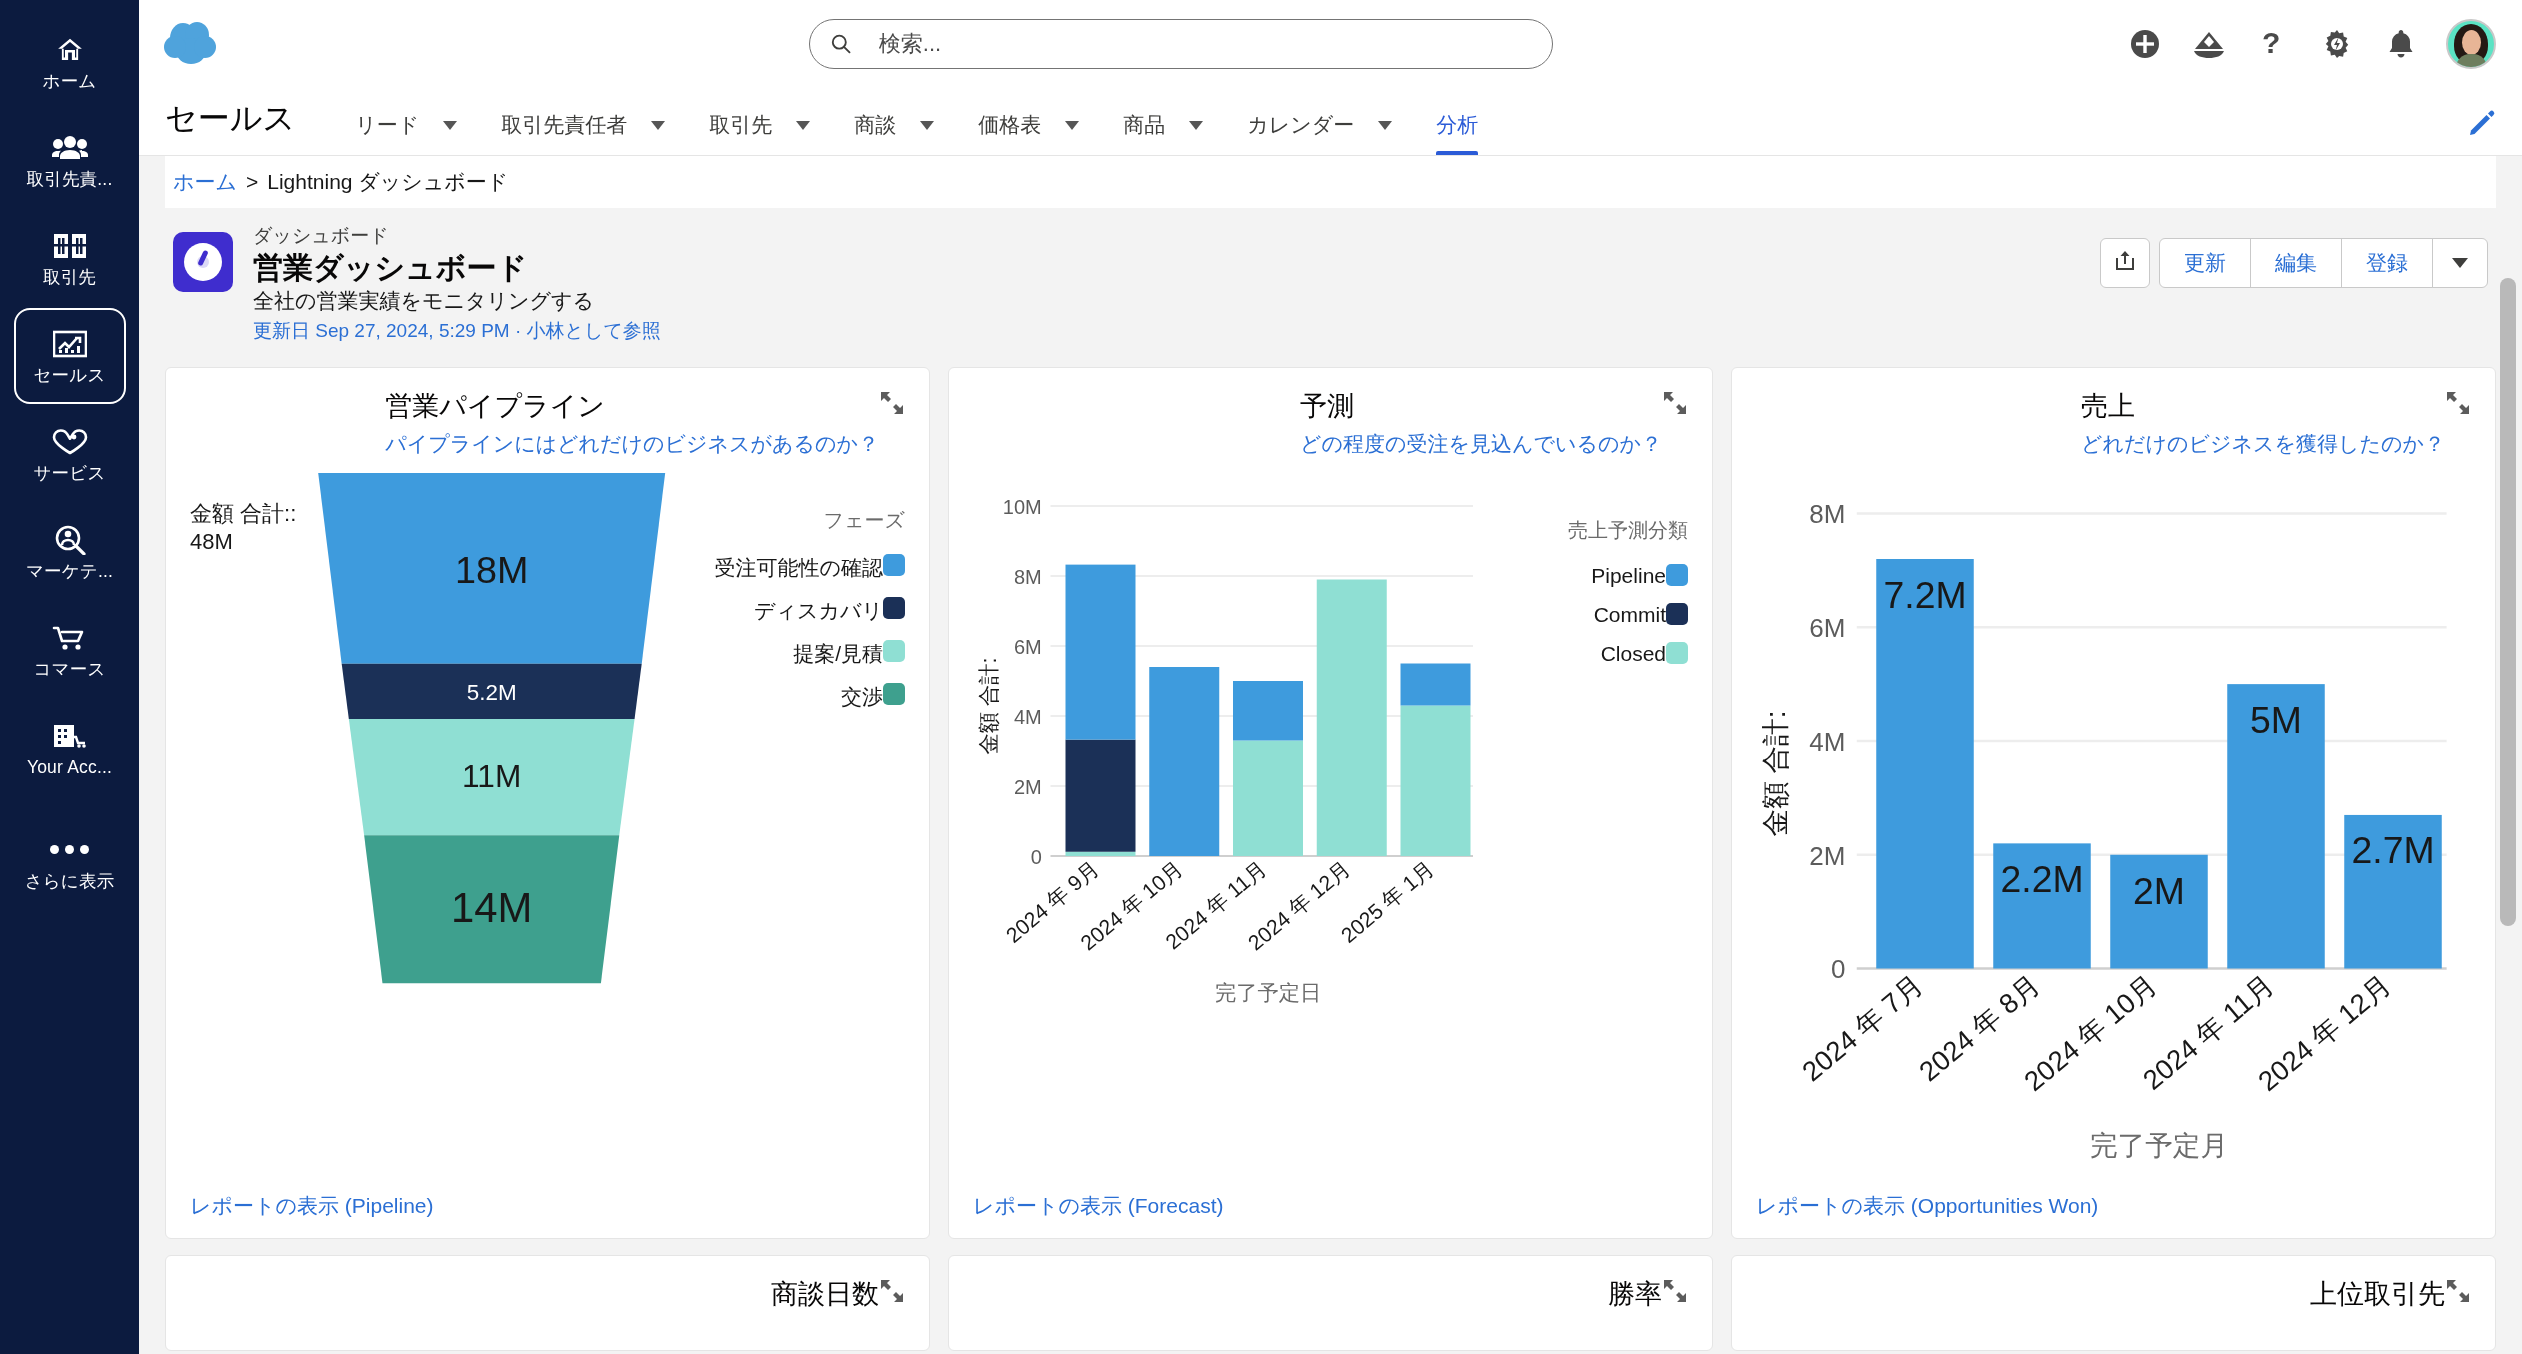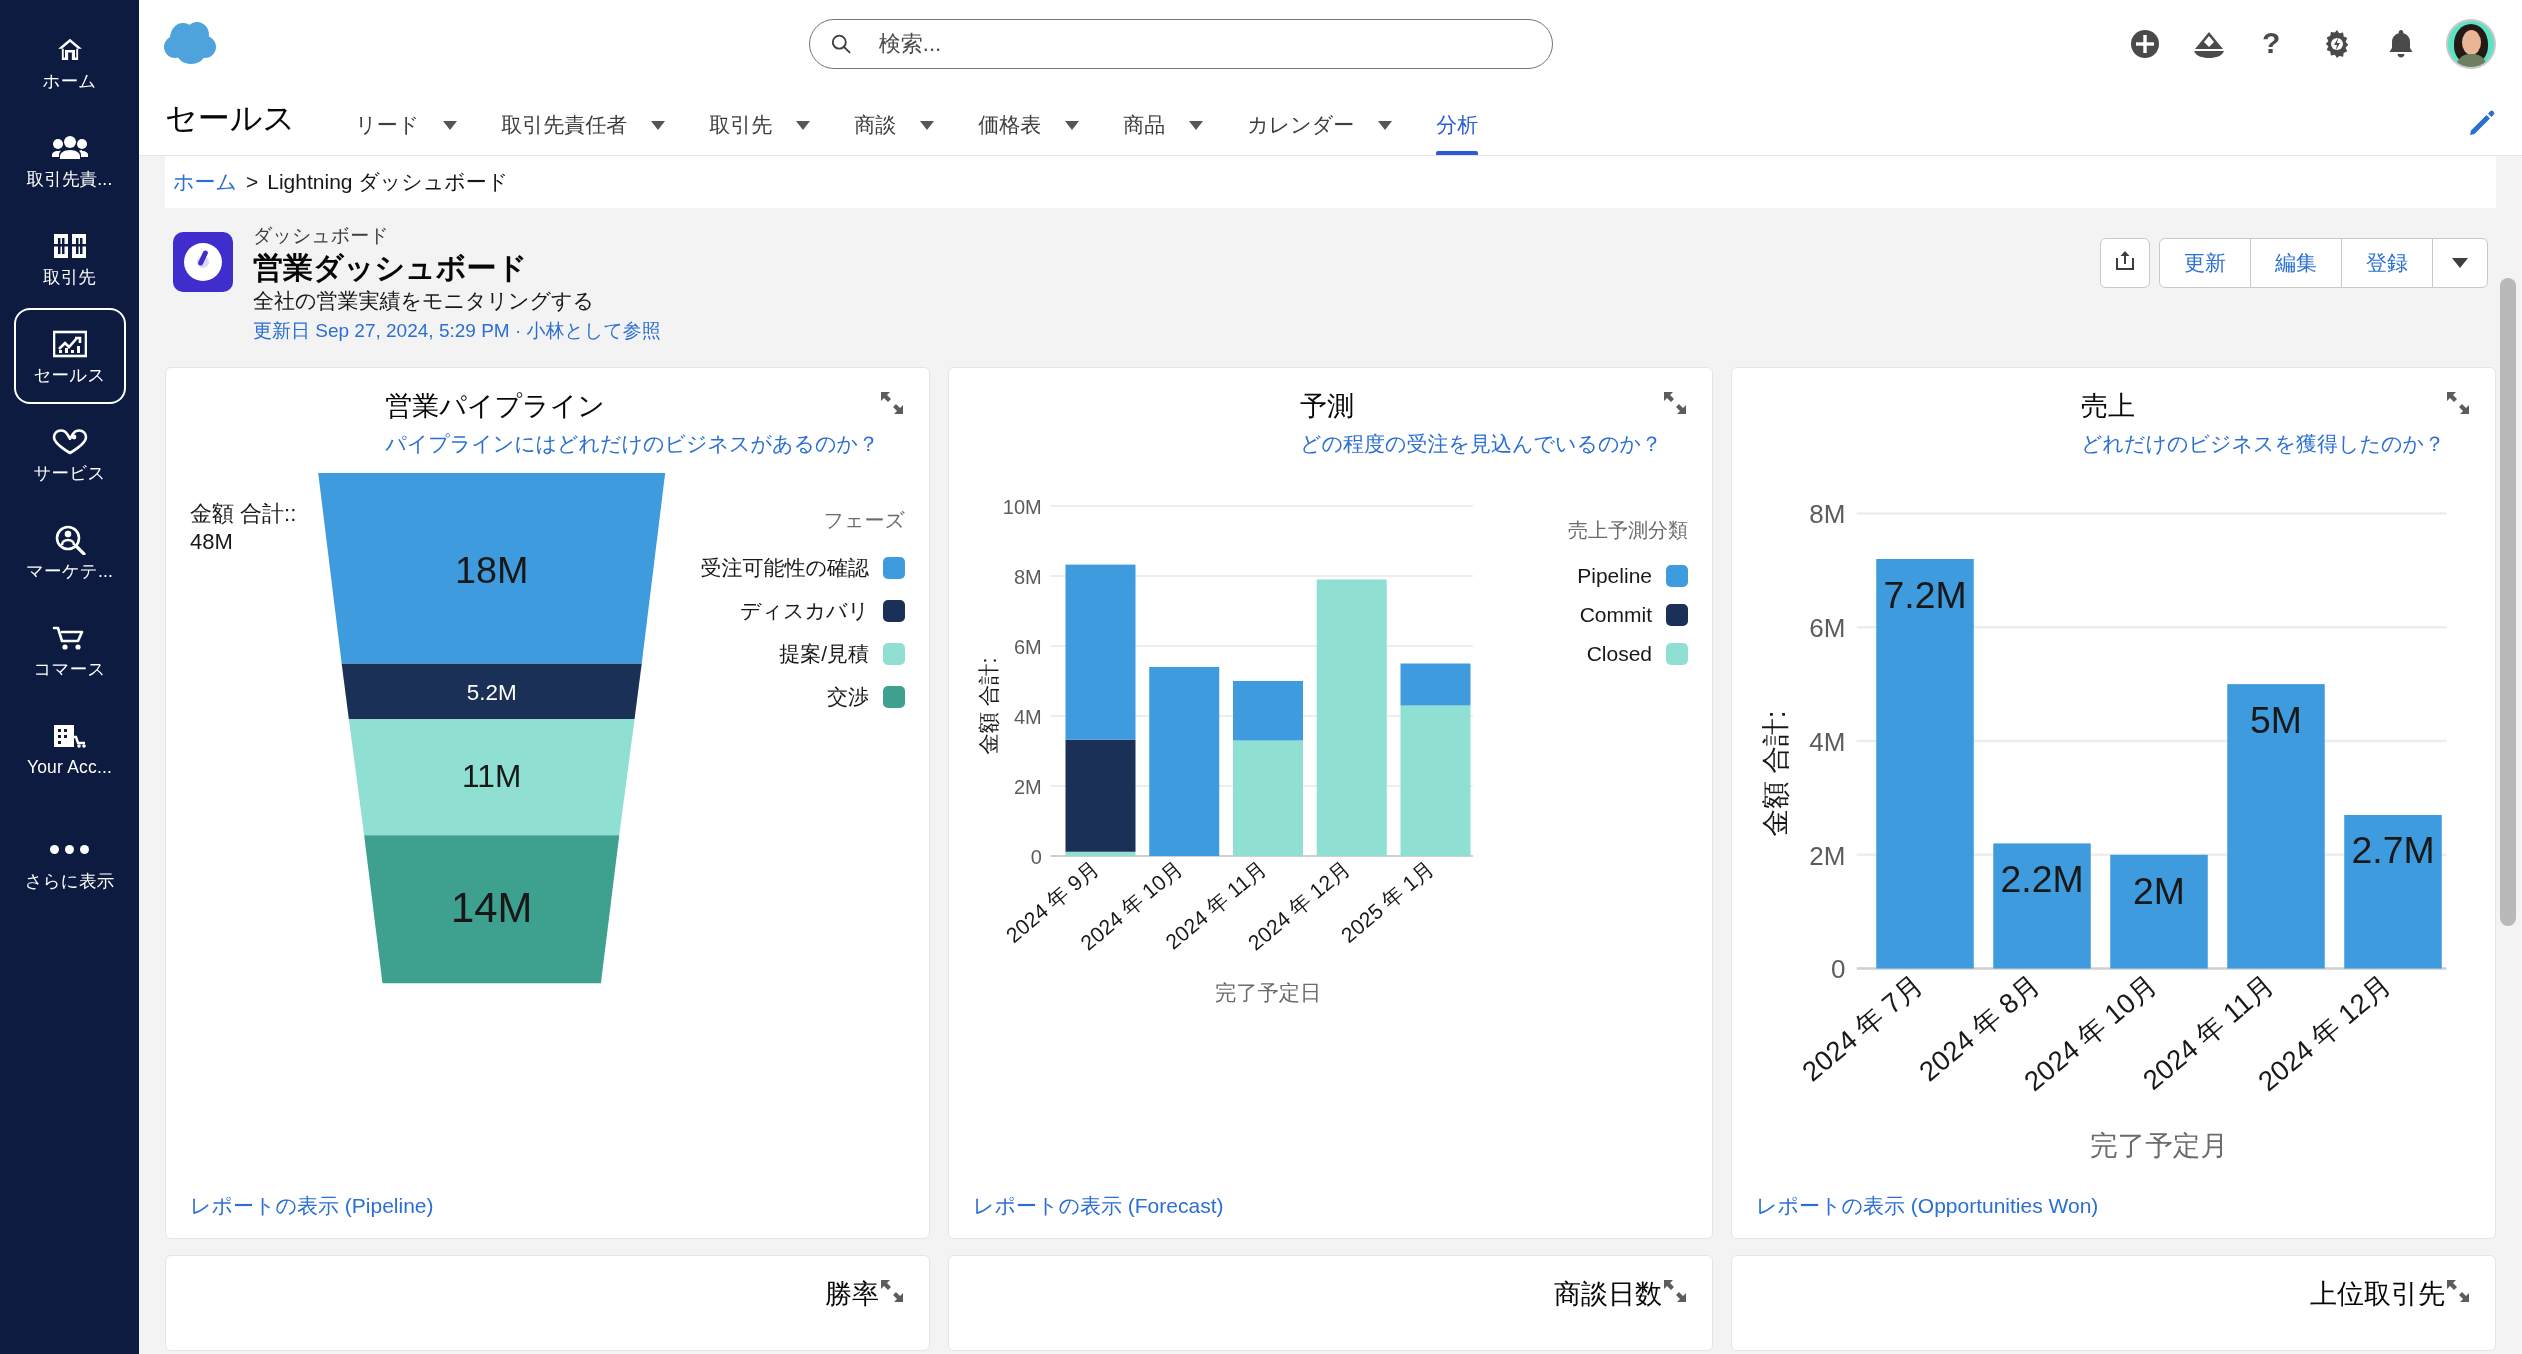--- a/index.html
+++ b/index.html
@@ -143,21 +143,21 @@
   .expand svg { fill:#5C5C5C; }
   .card-foot { margin-top:auto; padding-top:12px; font-size:21px; color:#2B6FD4; cursor:pointer;}
 
   
   .funnel-area { display:flex; flex:1; padding-top:14px; }
   .funnel-left { flex:1; display:flex; flex-direction:row; align-items:flex-start;}
   .funnel-total { font-size:22px; color:#181818; margin-bottom:22px; margin-top:26px;}
   .funnel-svg { width:100%; max-width:390px;}
   .funnel-legend { width:230px; padding-top:34px; }
   .lg-title { font-size:20px; color:#6B6B6B; text-align:right; margin-bottom:20px;}
-  .lg-row { display:flex; align-items:center; justify-content:flex-end; gap:14px; margin-bottom:15px;}
+  .lg-row { display:flex; justify-content:flex-end; margin-bottom:15px;}
   .lg-row span { font-size:21px; color:#181818;}
   .sw { width:22px; height:22px; border-radius:5px; flex-shrink:0;}
 
   
   .chart-area { flex:1; display:flex; padding-top:22px; }
   .chart-box { flex:1; display:flex; flex-direction:column; min-width:0;}
   .chart-legend { width:190px; padding-top:36px; }
 
   
   .vbar { position:absolute; right:6px; top:4px; width:16px; bottom:4px; }
@@ -621,33 +621,33 @@
             </div>
 
             <div class="card-foot">レポートの表示 (Opportunities Won)</div>
           </div>
         </div>
 
         <div class="grid">
           <div class="card cut">
             <div class="card-head">
               <div>
-                <div class="card-title">勝率</div>
+                <div class="card-title">商談日数</div>
               </div>
               <span class="expand">
                 <svg width="26" height="26" viewBox="0 0 26 26">
                     <path d="M2 2h9L8 5l4 4-3 3-4-4-3 3V2zM24 24h-9l3-3-4-4 3-3 4 4 3-3v9z"></path>
                   </svg>
               </span>
             </div>
           </div>
           <div class="card cut">
             <div class="card-head">
               <div>
-                <div class="card-title">商談日数</div>
+                <div class="card-title">勝率</div>
               </div>
               <span class="expand">
                 <svg width="26" height="26" viewBox="0 0 26 26">
                     <path d="M2 2h9L8 5l4 4-3 3-4-4-3 3V2zM24 24h-9l3-3-4-4 3-3 4 4 3-3v9z"></path>
                   </svg>
               </span>
             </div>
           </div>
           <div class="card cut">
             <div class="card-head">

